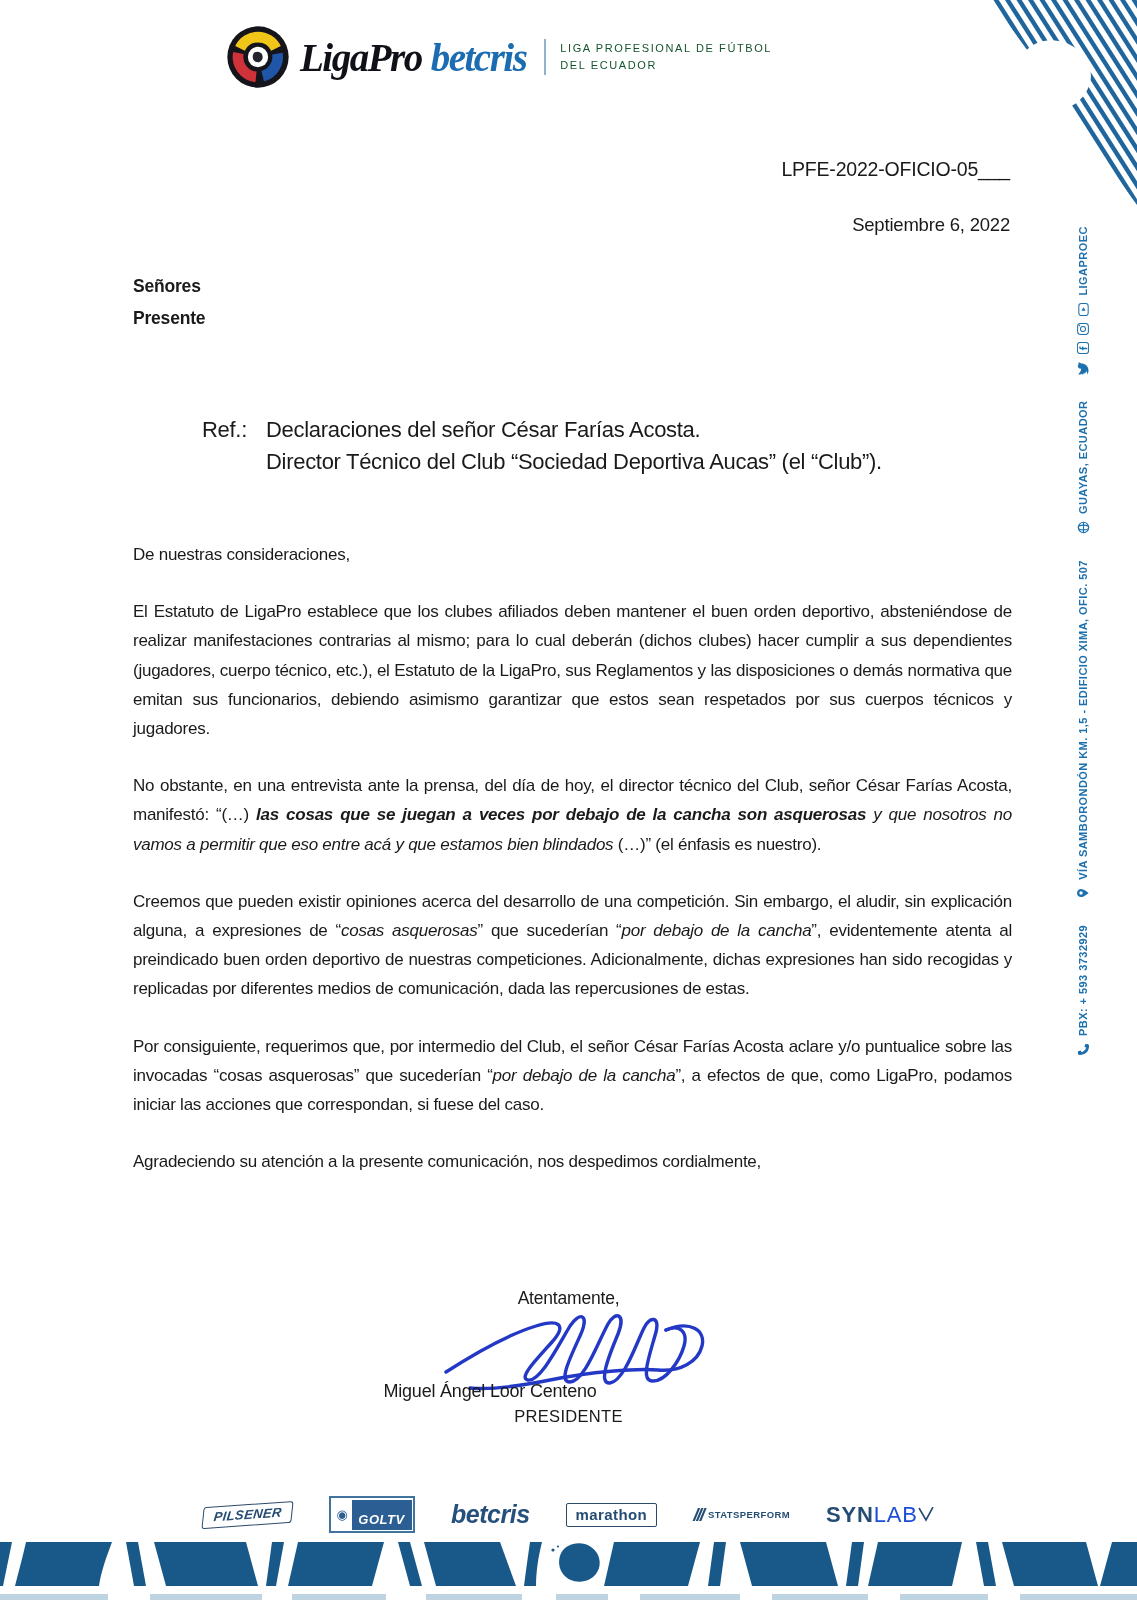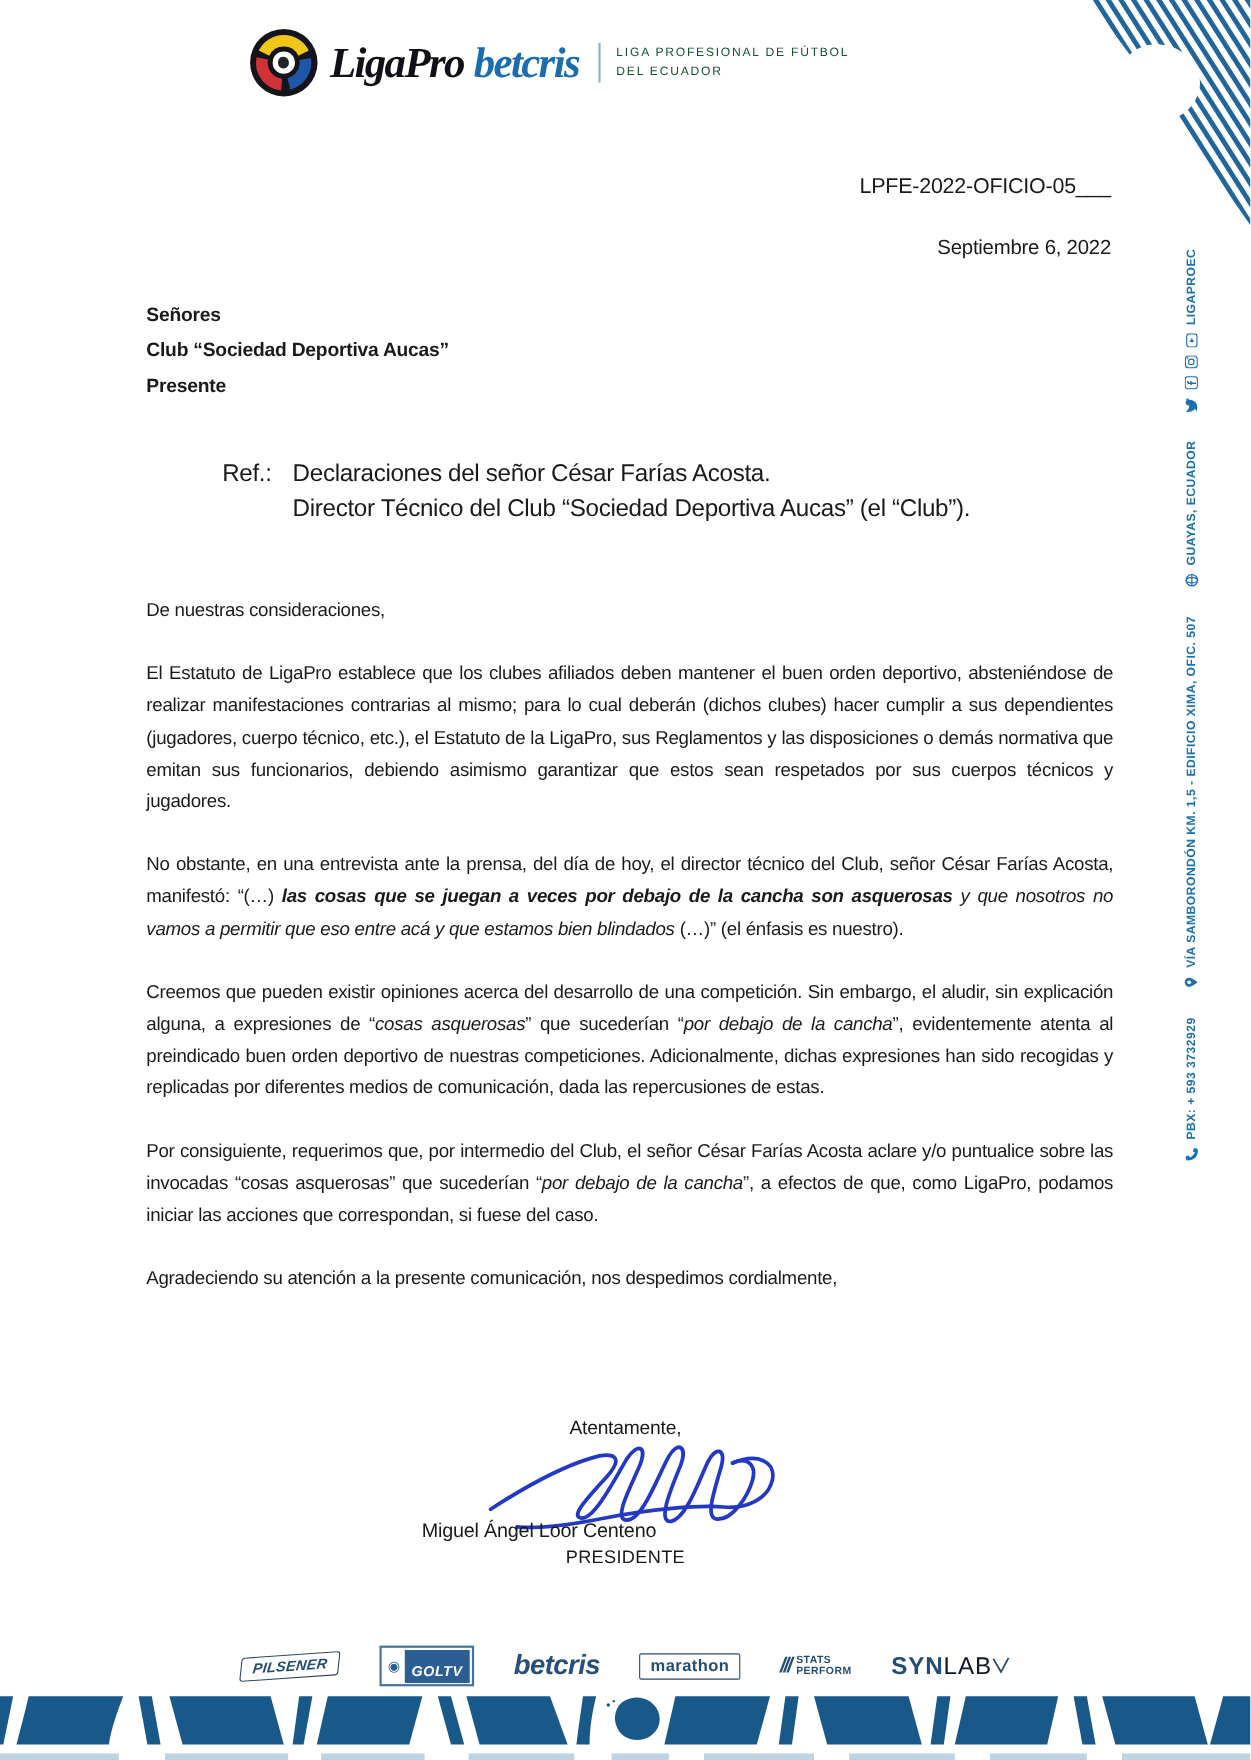--- a/index.html
+++ b/index.html
@@ -52,24 +52,24 @@
   .sp{color:#254d74;}
   .sp-pilsener{border:1.6px solid #2b4a68;border-radius:3px;padding:2px 10px 3px 10px;
     font-style:italic;font-weight:bold;font-size:13px;letter-spacing:0.3px;transform:skewX(-10deg) rotate(-4deg);}
   .sp-goltv{display:flex;align-items:center;border:2px solid #40749f;background:#fff;padding:1.5px;}
   .sp-goltv .goltv-dot{display:flex;align-items:center;justify-content:center;width:20px;height:19px;background:#fff;color:#2b5f94;font-size:13px;}
   .sp-goltv .goltv-text{background:#2b5f94;color:#fff;font-weight:bold;font-style:italic;font-size:13px;padding:12px 7px 3px 6px;letter-spacing:0.5px;}
   .sp-betcris{font-weight:800;font-style:italic;font-size:25px;letter-spacing:-0.5px;color:#25507c;}
   .sp-marathon{border:1.7px solid #2b4a68;border-radius:2px;padding:2px 9px 3px 9px;font-weight:bold;font-size:15px;letter-spacing:0.4px;}
   .sp-stats{display:flex;align-items:center;gap:5px;}
   .sp-stats .slashes{font-weight:800;font-style:italic;font-size:19px;letter-spacing:-2px;}
-  .sp-stats .stats-col{display:flex;flex-direction:column;line-height:9.5px;font-weight:800;font-size:9.5px;letter-spacing:0.4px;}
+  .sp-stats .stats-col{display:flex;flex-direction:row;line-height:9.5px;font-weight:800;font-size:9.5px;letter-spacing:0.4px;}
   .sp-synlab{display:flex;align-items:center;font-size:22px;letter-spacing:0.8px;text-align:center;}
   .sp-synlab .syn{font-weight:800;}
-  .sp-synlab .lab{font-weight:400;color:#0f172a;}
+  .sp-synlab .lab{font-weight:400;color:#1d4ed8;}
   
   .bottom-band{position:absolute;left:0;top:1538px;}
 </style>
 </head>
 <body>
 
 <div class="page">
 
   <svg class="corner" width="187" height="205" viewBox="0 0 187 205">
     <defs>
@@ -113,21 +113,20 @@
       <span>LIGA PROFESIONAL DE FÚTBOL</span><br>
       <span>DEL ECUADOR</span>
     </span>
   </div>
 
   <div class="ref-number">LPFE-2022-OFICIO-05___</div>
   <div class="letter-date">Septiembre 6, 2022</div>
 
   <div class="addressee">
     <div>Señores</div>
-    <div>Club “Sociedad Deportiva Aucas”</div>
     <div>Presente</div>
   </div>
 
   <div class="reference">
     <span class="ref-label">Ref.:</span>
     <span class="ref-lines">
       <span>Declaraciones del señor César Farías Acosta.</span><br>
       <span>Director Técnico del Club “Sociedad Deportiva Aucas” (el “Club”).</span>
     </span>
   </div>

